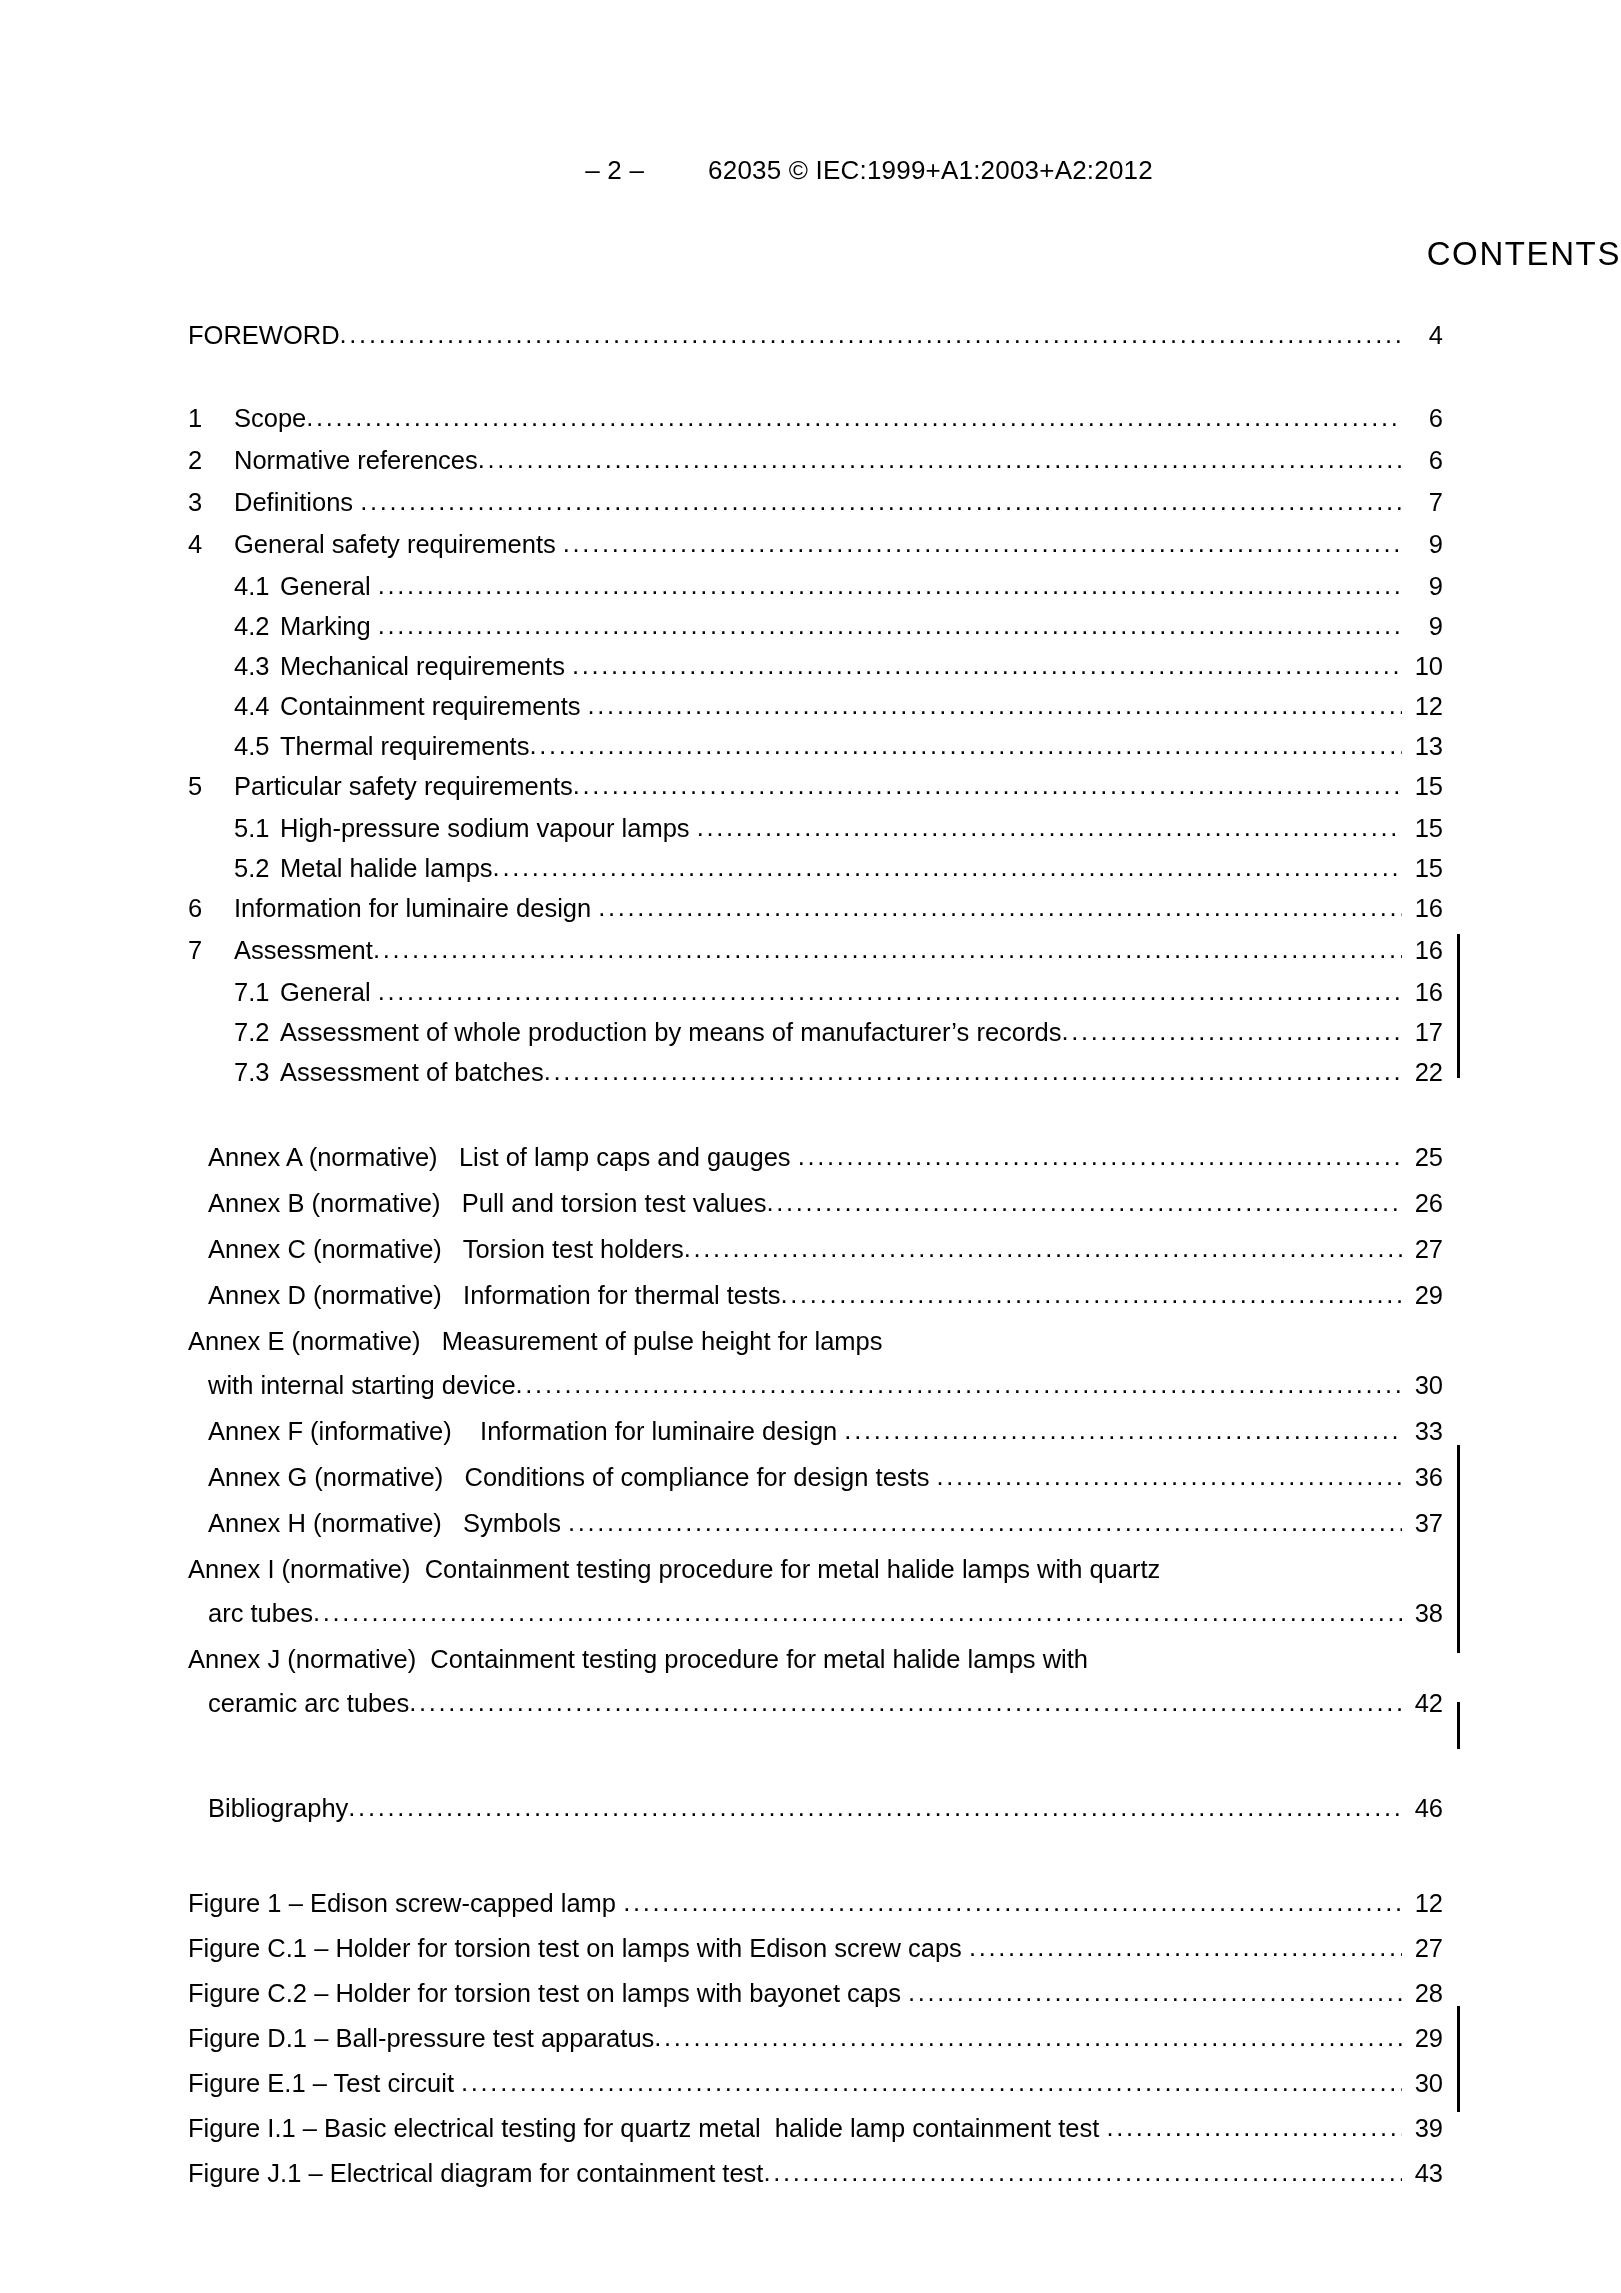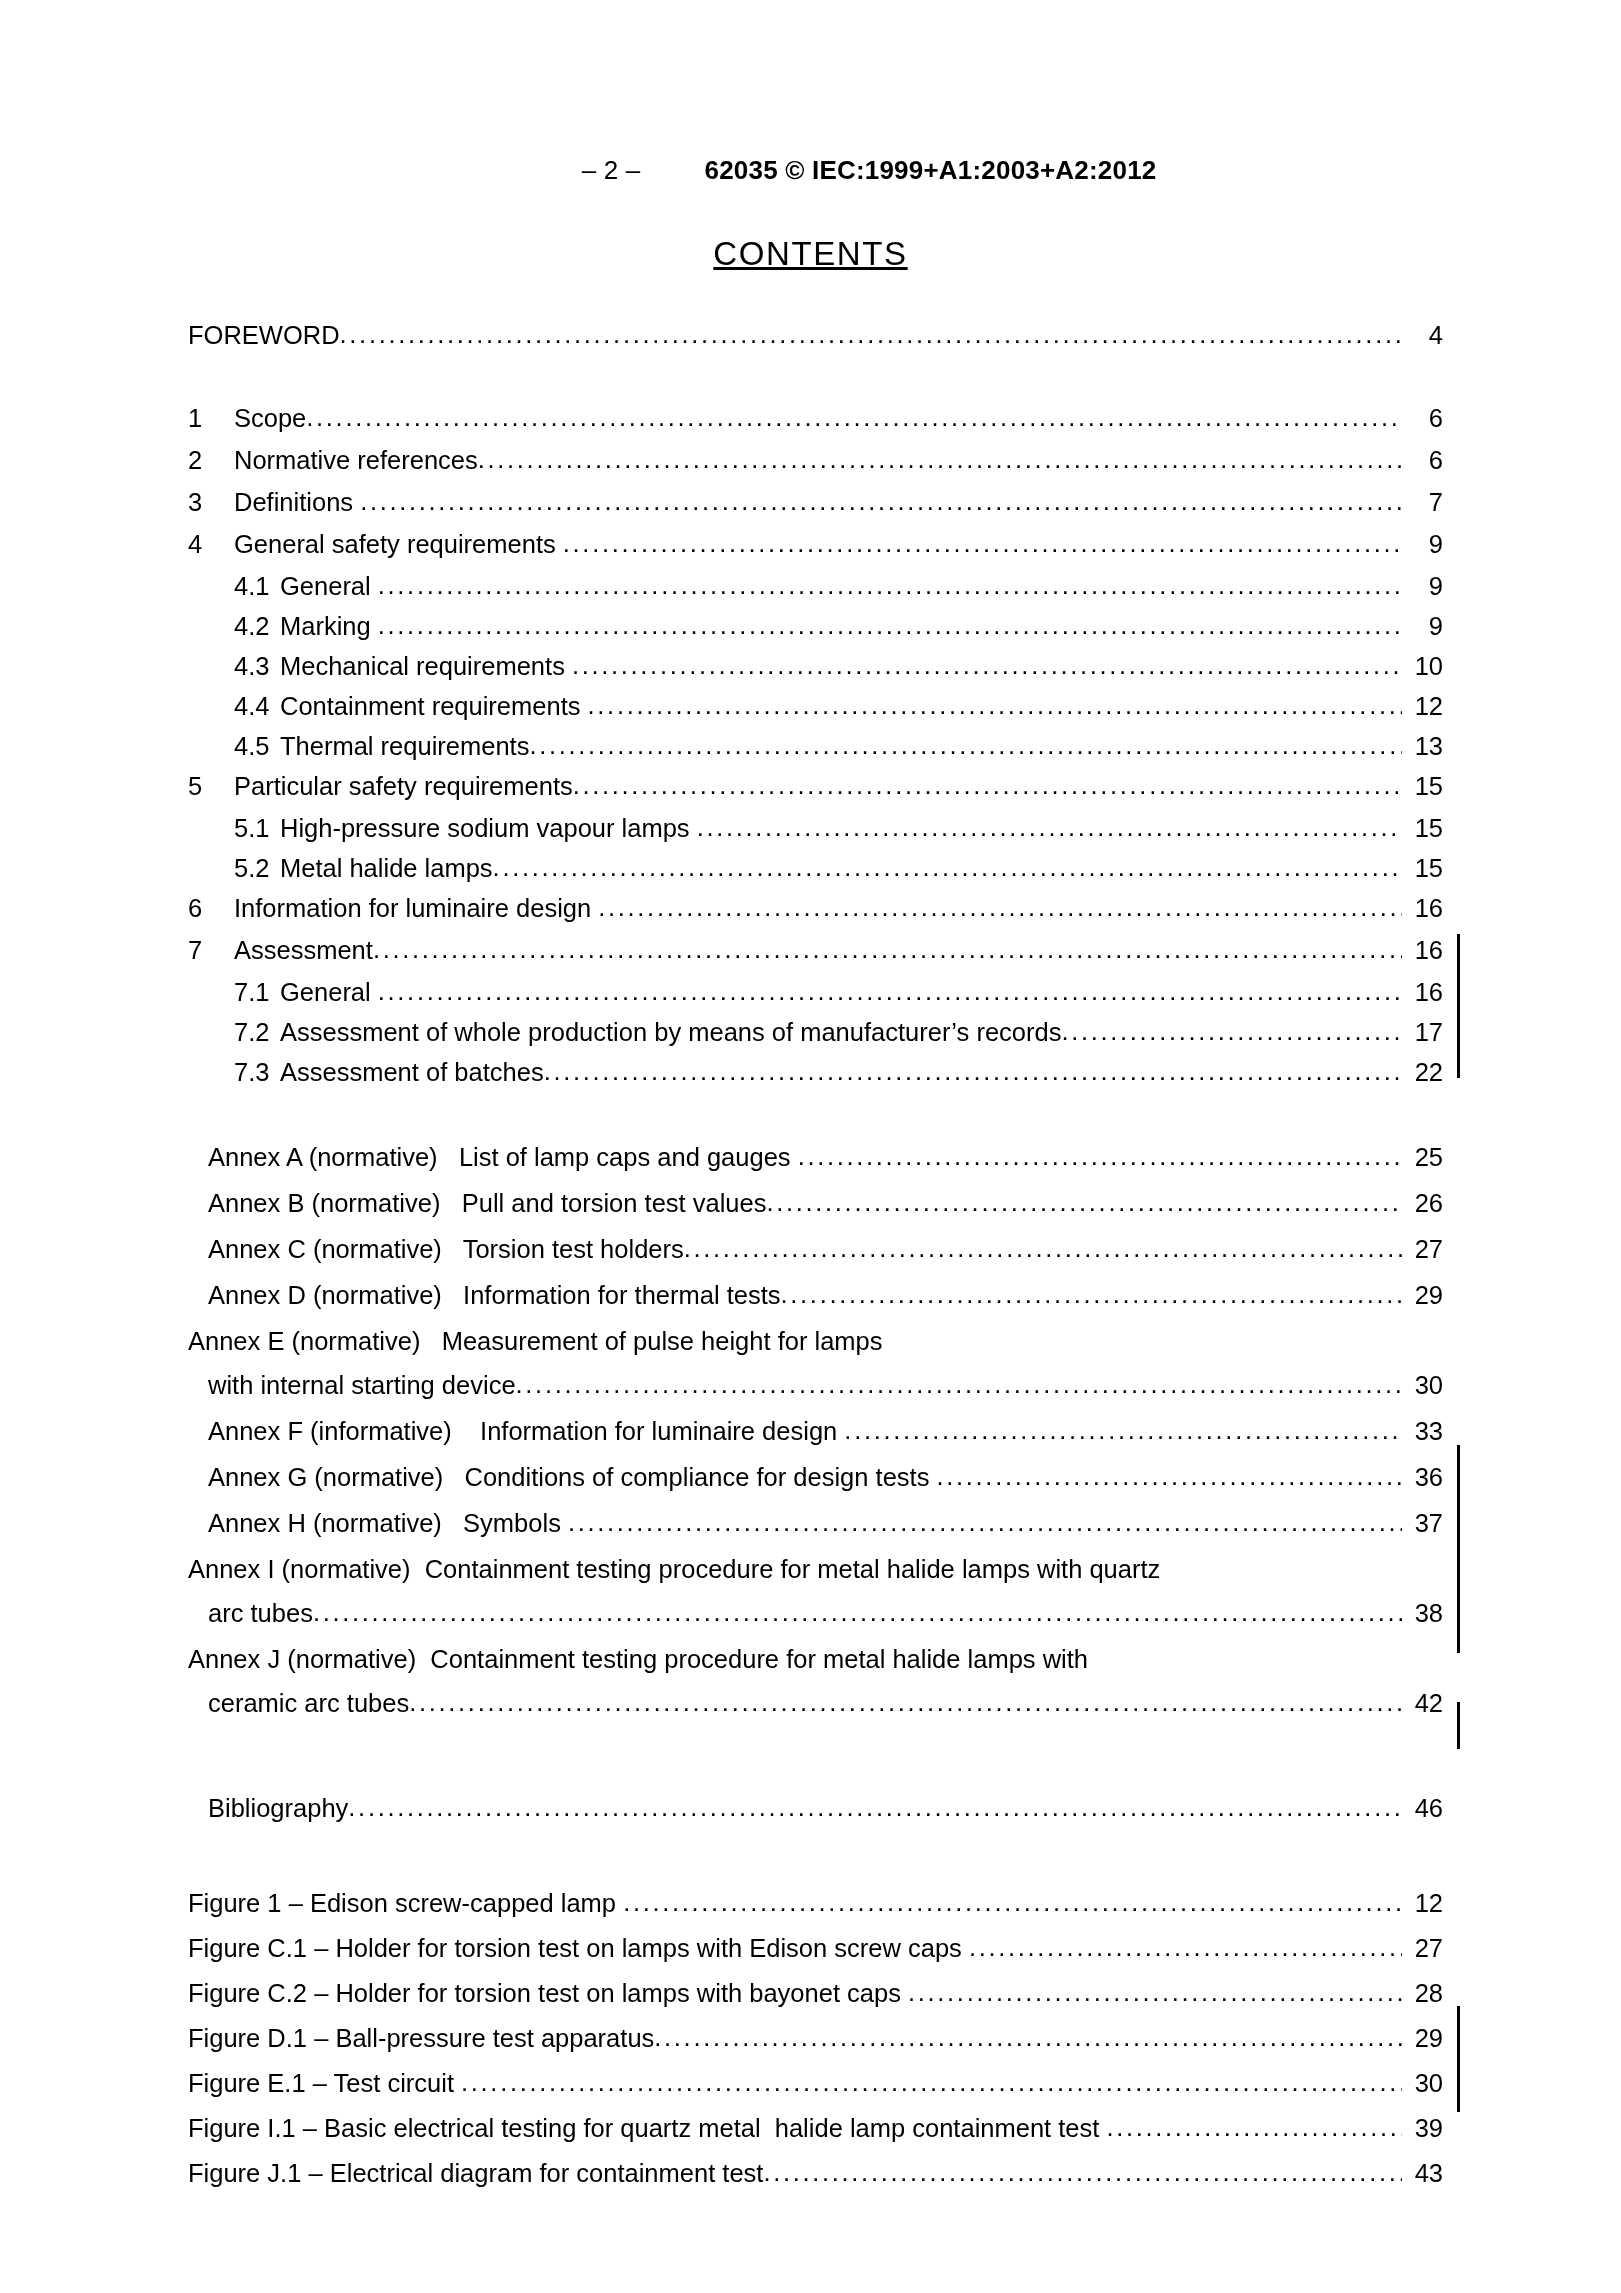--- a/index.html
+++ b/index.html
@@ -35,33 +35,31 @@
     letter-spacing: 0.2px;
   }
   .page-header .folio {
     width: 176px;
     text-align: right;
     padding-right: 0;
   }
   .page-header .std-ref {
     margin-left: 64px;
     white-space: nowrap;
-    font-weight: bold;
   }
 
   
   .contents-title {
     position: absolute;
     top: 235px;
     left: 0;
     right: 0;
-    text-align: center;
+    text-align: right;
     font-size: 33px;
     letter-spacing: 1.6px;
-    text-decoration: underline;
   }
 
   
   .toc {
     position: absolute;
     top: 323px;
     left: 188px;
     width: 1255px;
   }
 

